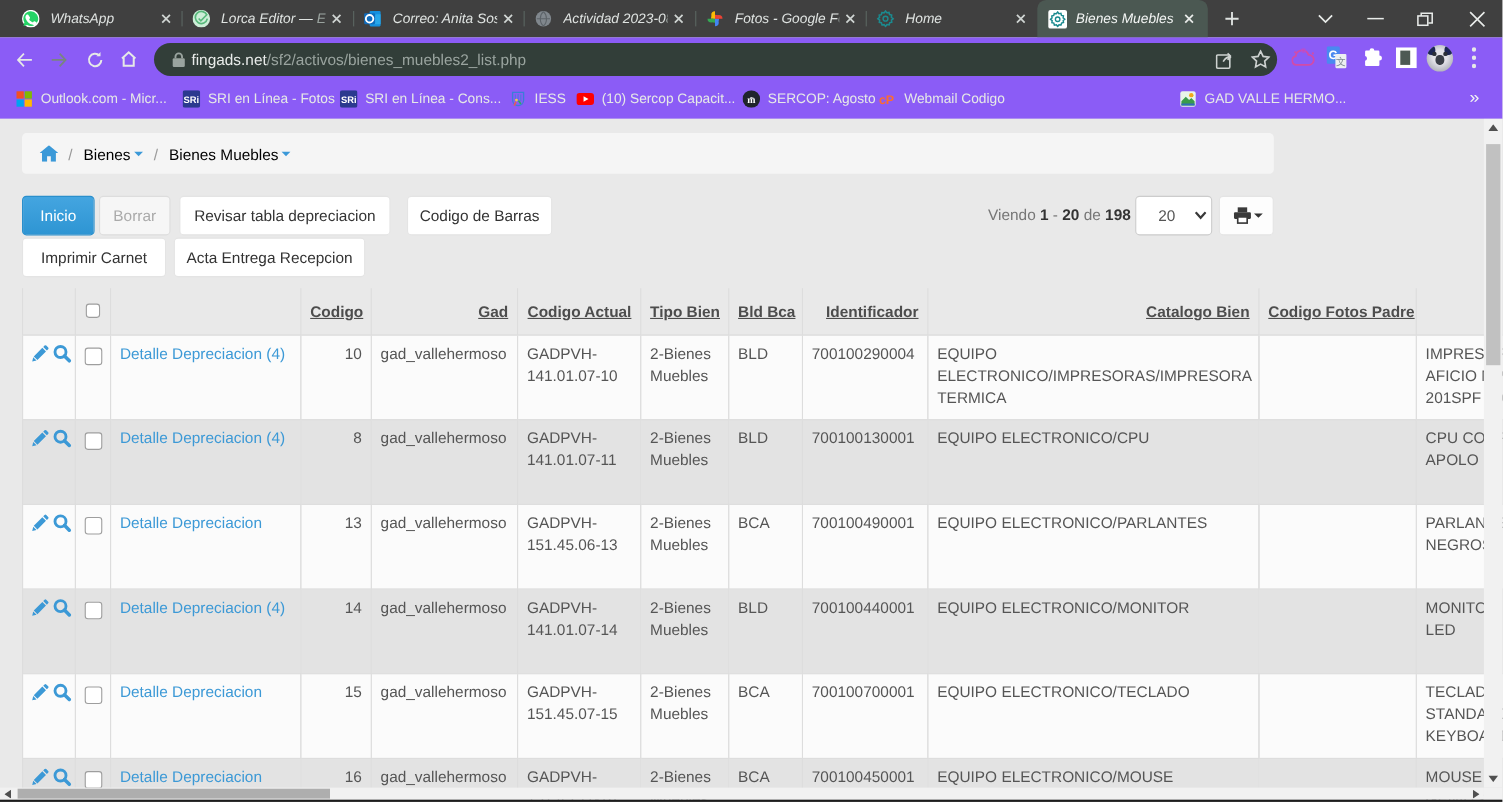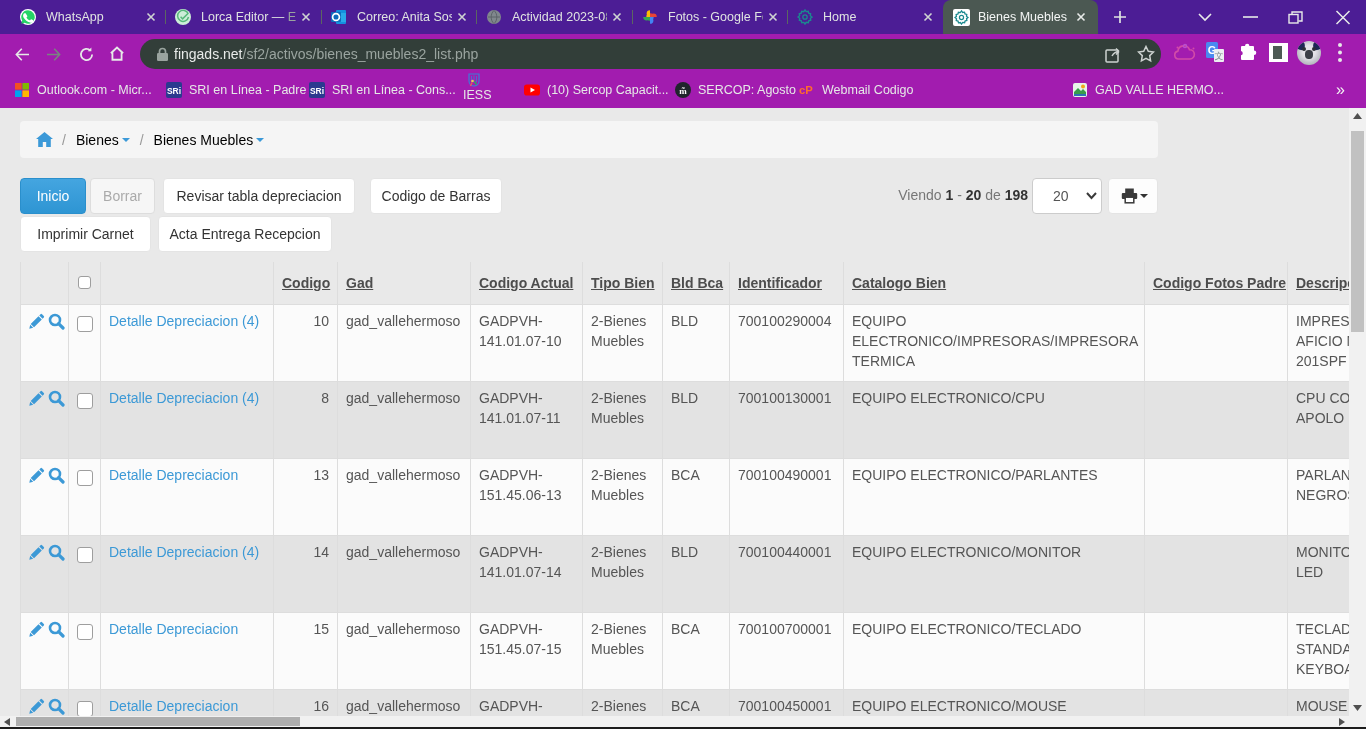--- a/index.html
+++ b/index.html
@@ -1,31 +1,31 @@
 <!DOCTYPE html>
 <html><head>
 <meta charset="utf-8">
 <style>
 * { margin:0; padding:0; box-sizing:border-box; }
 html,body { width:1366px; height:729px; overflow:hidden; }
 body { font-family:"Liberation Sans", sans-serif; position:relative; background:#e9e9e9; }
 .abs { position:absolute; }
 
 
-#tabbar { position:absolute; top:0; left:0; width:1366px; height:34px; background:#4c1d95; }
+#tabbar { position:absolute; top:0; left:0; width:1366px; height:34px; background:#404040;font-style:italic; }
 .tab { position:absolute; top:0; height:34px; display:flex; align-items:center; color:#dfe3e1; font-size:12.5px; white-space:nowrap; }
 .tab .fav { width:16px; height:16px; margin-left:10px; flex:0 0 16px; }
 .tab .title { margin-left:10px; white-space:nowrap; overflow:hidden; width:95px; flex:0 0 95px; }
 .tab .x { position:absolute; width:16px; height:16px; left:133px; top:9px; }
 .tabdiv { position:absolute; top:10px; width:1px; height:14px; background:#5b6662; }
 #activetab { position:absolute; left:943px; top:0; width:155px; height:34px; white-space:nowrap; background:#4b5852; border-radius:8px 8px 0 0; display:flex; align-items:center; color:#f3f5f4; font-size:12.5px; }
 .xsvg { stroke:#cfd4d2; stroke-width:1.6; }
 
 
-#toolbar { position:absolute; top:34px; left:0; width:1366px; height:74px; background:#a21caf; }
+#toolbar { position:absolute; top:34px; left:0; width:1366px; height:74px; background:#8b5cf6; }
 #urlpill { position:absolute; left:140px; top:5px; width:1021px; height:30px; background:#323e39; border-radius:15px; display:flex; align-items:center; }
 #urltext { font-size:14px; color:#e8ebe9; margin-left:34px; white-space:nowrap; }
 #urltext .dim { color:#9aa49f; }
 
 
 #bookmarks { position:absolute; top:72px; left:0; width:1366px; height:36px; }
 .bm { position:absolute; top:0; height:36px; display:flex; align-items:center; color:#e6e9e7; font-size:12.5px; white-space:nowrap; }
 .bm .ic { width:16px; height:16px; margin-right:7px; }
 
 
@@ -39,21 +39,21 @@
 .btn.primary { background:linear-gradient(#44a5e0,#2e95d3); border-color:#2a8fcc; color:#fff; }
 .btn.disabled { background:#f6f6f6; border-color:#ddd; color:#aaa; }
 
 #viendo { position:absolute; right:338px; top:79px; font-size:14px; color:#767676; }
 #viendo b { color:#333; }
 #pagesel { position:absolute; left:1032px; top:70px; width:70px; height:36px; background:#fff; border:1px solid #ccc; border-radius:4px; font-size:14px; color:#555; }
 #printbtn { position:absolute; left:1108px; top:70px; width:50px; height:36px; background:#fdfdfd; border:1px solid #e4e4e4; border-radius:4px; }
 
 
 #tbl { position:absolute; left:20px; top:154px; width:1329px; border-collapse:collapse; table-layout:fixed; font-size:14px; }
-#tbl th { white-space:nowrap; height:42px; font-weight:bold; color:#4d4d4d; text-align:left; padding:0 8px; border:1px solid #ddd; border-top:none; }
+#tbl th { white-space:nowrap; height:42px; font-weight:bold; color:#4d4d4d; text-align:right; padding:0 8px; border:1px solid #ddd; border-top:none; }
 #tbl th span { text-decoration:underline; }
 #tbl td.ic { padding:8px 0 0 7px; white-space:nowrap; }
 #tbl td.ic svg { display:inline-block; vertical-align:top; }
 #tbl td { height:77px; vertical-align:top; padding:6px 8px 0 8px; border:1px solid #ddd; color:#555; line-height:20px; overflow:hidden; }
 #tbl tr.w td { background:#fbfbfb; }
 #tbl tr.g td { background:#e3e3e3; }
 #tbl a.dd { color:#3c99d6; text-decoration:none; }
 #tbl .num { text-align:right; }
 .cb { width:16px; height:16px; background:#fff; border:1px solid #9e9e9e; border-radius:3px; }
 .cbh { margin:0 auto; }
@@ -250,30 +250,30 @@
         <rect x="1" y="8.4" width="6.6" height="6.6" fill="#00a4ef"></rect>
         <rect x="8.4" y="8.4" width="6.6" height="6.6" fill="#ffb900"></rect>
       </svg>
       <span>Outlook.com - Micr...</span>
     </div>
   <div class="bm" style="left:166px;">
       <svg class="ic" viewBox="0 0 16 16">
         <rect width="16" height="16" rx="2" fill="#2b3a8f"></rect>
         <text x="8" y="11.5" font-size="8.5" font-weight="bold" fill="#fff" text-anchor="middle" font-family="Liberation Sans">SRi</text>
       </svg>
-      <span>SRI en Línea - Padre</span>
+      <span>SRI en Línea - Fotos</span>
     </div>
   <div class="bm" style="left:309px;">
       <svg class="ic" viewBox="0 0 16 16">
         <rect width="16" height="16" rx="2" fill="#2b3a8f"></rect>
         <text x="8" y="11.5" font-size="8.5" font-weight="bold" fill="#fff" text-anchor="middle" font-family="Liberation Sans">SRi</text>
       </svg>
       <span>SRI en Línea - Cons...</span>
     </div>
-  <div class="bm" style="left:463px;flex-direction:column;">
+  <div class="bm" style="left:463px;">
       <svg class="ic" viewBox="0 0 16 16">
         <path d="M3 2h10v7c0 3-2.2 5-5 5s-5-2-5-5z" fill="none" stroke="#3b7dd8" stroke-width="1.2"></path>
         <path d="M5.5 4v6M8 3.5v7M10.5 4v6" stroke="#3b7dd8" stroke-width="0.8"></path>
         <circle cx="6.5" cy="9" r="1.3" fill="#f2c94c"></circle>
         <path d="M8.5 9.5l2 3" stroke="#27ae60" stroke-width="1.5"></path>
         <path d="M6 10.5l-1.5 3.5" stroke="#eb5757" stroke-width="1.5"></path>
       </svg>
       <span>IESS</span>
     </div>
   <div class="bm" style="left:524px;">

